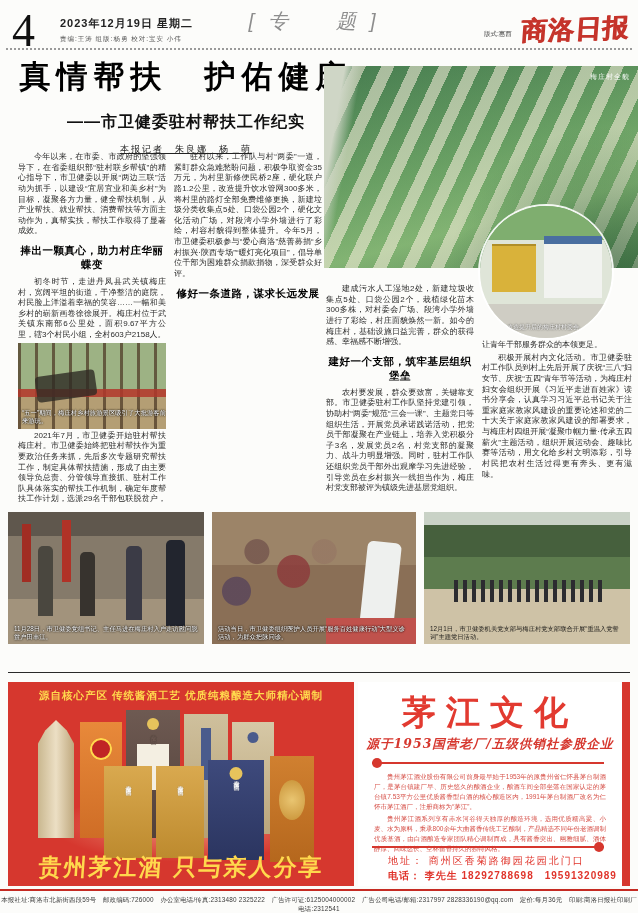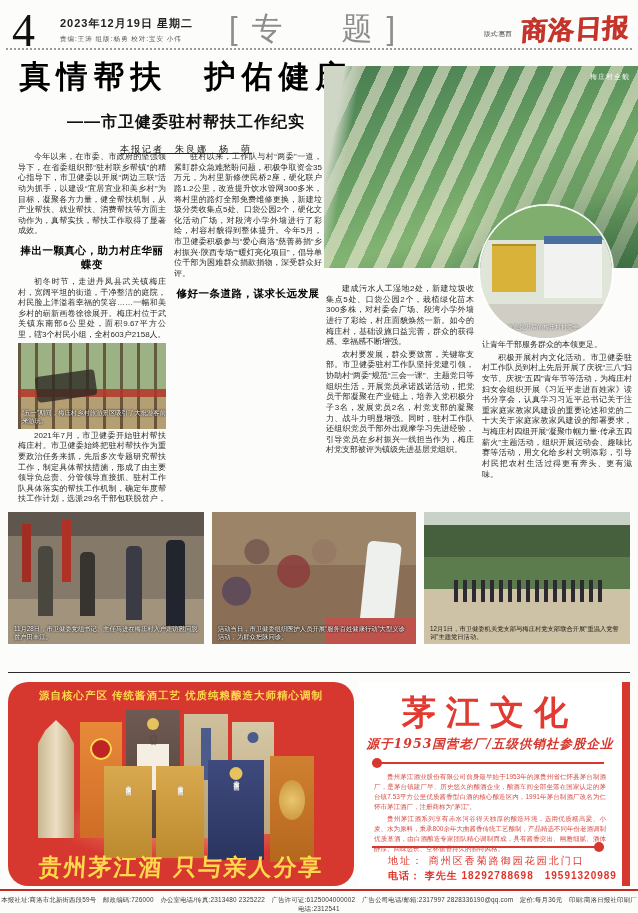--- a/index.html
+++ b/index.html
@@ -5,21 +5,21 @@
   html,body{margin:0;padding:0;background:#ffffff;}
   .page{position:relative;width:638px;height:913px;background:#fcfcfa;
         font-family:"Liberation Sans",sans-serif;overflow:hidden;color:#2b2b2b;}
   
   .pagenum{position:absolute;left:12px;top:4px;font-family:"Liberation Serif",serif;
            font-size:46px;font-weight:400;color:#111;}
   .dateblock{position:absolute;left:60px;top:16px;}
   .date{font-size:11px;font-weight:bold;color:#222;letter-spacing:1px;}
   .credits{font-size:6.5px;color:#555;margin-top:4px;letter-spacing:1px;}
   .section{position:absolute;left:50%;top:8px;transform:translateX(-50%);
-           font-size:31px;color:#8d8d8d;letter-spacing:14px;font-weight:400;white-space:nowrap;}
+           font-size:20px;color:#8d8d8d;letter-spacing:14px;font-weight:400;white-space:nowrap;font-style:italic;}
   .layoutcredit{position:absolute;left:484px;top:30px;font-size:6.5px;color:#555;}
   .masthead{position:absolute;right:8px;top:12px;width:110px;text-align:center;
             font-family:"DejaVu Serif",serif;font-size:26px;font-weight:900;color:#c5342b;
             transform:skewX(-6deg) rotate(-2deg);letter-spacing:1px;text-shadow:1px 0 0 #c5342b;}
   .toprule{position:absolute;left:6px;top:48px;width:626px;border-top:2px dotted #9a9a9a;}
   
   .headline{position:absolute;left:12px;top:56px;width:348px;text-align:center;}
   .title{font-size:31px;font-weight:900;color:#000;letter-spacing:6px;white-space:nowrap;}
   .subtitle{font-size:16px;font-weight:bold;color:#111;margin-top:14px;letter-spacing:1px;}
   .byline{font-size:9px;color:#222;margin-top:10px;letter-spacing:2px;text-decoration:underline;}
@@ -82,21 +82,21 @@
   .p2 .table{position:absolute;right:0;bottom:0;width:90px;height:26px;background:#c0524c;}
   .p3{left:424px;width:206px;
       background:linear-gradient(180deg,#c9d2c6 0 10%,#46603d 10% 34%,#5d7c4e 34% 58%,#cec2a6 58% 100%);}
   .p3 .crowd{position:absolute;left:30px;top:68px;width:150px;height:22px;
              background:repeating-linear-gradient(90deg,#2c2c30 0 4px, transparent 4px 9px);}
   .stripcap{position:absolute;left:6px;right:6px;bottom:3px;font-size:6.3px;line-height:1.3;color:#fff;
             text-shadow:0 0 2px #000,0 0 2px #000;}
   .stripcap.dark{color:#22201d;text-shadow:none;}
   .midrule{position:absolute;left:8px;top:672px;width:622px;height:1px;background:#2a2a2a;}
   
-  .ad-left{position:absolute;left:8px;top:682px;width:346px;height:204px;background:#d6372e;overflow:hidden;border-radius:20px;}
+  .ad-left{position:absolute;left:8px;top:682px;width:346px;height:204px;background:#d6372e;overflow:hidden;}
   .ad-slogan-top{position:absolute;left:0;right:0;top:7px;text-align:center;color:#ffd94d;
                  font-size:10.5px;font-weight:bold;letter-spacing:1px;}
   .glow{position:absolute;left:45px;top:110px;width:260px;height:70px;
         background:radial-gradient(ellipse at center, rgba(255,225,185,.5), transparent 70%);}
   .prod{position:absolute;}
   .plabel{position:absolute;left:50%;top:16%;transform:translateX(-50%);writing-mode:vertical-rl;
           font-size:6px;color:#fff;letter-spacing:1px;text-shadow:0 0 1px #0006;}
   .b-wrap{left:30px;top:38px;width:36px;height:118px;
           background:linear-gradient(90deg,#c9b78f,#ecdfc4 50%,#bfa87e);
           clip-path:polygon(50% 0,80% 9%,100% 20%,100% 100%,0 100%,0 20%,20% 9%);}
@@ -188,20 +188,21 @@
     <p>2021年7月，市卫健委开始驻村帮扶梅庄村。市卫健委始终把驻村帮扶作为重要政治任务来抓，先后多次专题研究帮扶工作，制定具体帮扶措施，形成了由主要领导负总责、分管领导直接抓、驻村工作队具体落实的帮扶工作机制，确定年度帮扶工作计划，选派29名干部包联脱贫户，选优配强驻村第一书记和工作队员，扎实开展结对帮扶工作，不断提升驻村帮扶水平。</p>
   </div>
 
   <div class="col col2">
     <p>驻村以来，工作队与村“两委”一道，紧盯群众急难愁盼问题，积极争取资金35万元，为村里新修便民桥2座，硬化联户路1.2公里，改造提升饮水管网300多米，将村里的路灯全部免费维修更换，新建垃圾分类收集点5处、口袋公园2个，硬化文化活动广场，对段湾小学外墙进行了彩绘，村容村貌得到整体提升。今年5月，市卫健委积极参与“爱心商洛”慈善募捐“乡村振兴·陕西专场”“暖灯亮化项目”，倡导单位干部为困难群众捐款捐物，深受群众好评。</p>
     <div class="subhead">修好一条道路，谋求长远发展</div>
   </div>
 
   <div class="col col3">
     <p>建成污水人工湿地2处，新建垃圾收集点5处、口袋公园2个，栽植绿化苗木300多株，对村委会广场、段湾小学外墙进行了彩绘，村庄面貌焕然一新。如今的梅庄村，基础设施日益完善，群众的获得感、幸福感不断增强。</p>
+    <div class="subhead">建好一个支部，筑牢基层组织堡垒</div>
     <p>农村要发展，群众要致富，关键靠支部。市卫健委驻村工作队坚持党建引领，协助村“两委”规范“三会一课”、主题党日等组织生活，开展党员承诺践诺活动，把党员干部凝聚在产业链上，培养入党积极分子3名，发展党员2名，村党支部的凝聚力、战斗力明显增强。同时，驻村工作队还组织党员干部外出观摩学习先进经验，引导党员在乡村振兴一线担当作为，梅庄村党支部被评为镇级先进基层党组织。</p>
   </div>
 
   <div class="col col4">
     <p style="text-indent:0">让青年干部服务群众的本领更足。</p>
     <p>积极开展村内文化活动。市卫健委驻村工作队员到村上先后开展了庆祝“三八”妇女节、庆祝“五四”青年节等活动，为梅庄村妇女会组织开展《习近平走进百姓家》读书分享会，认真学习习近平总书记关于注重家庭家教家风建设的重要论述和党的二十大关于家庭家教家风建设的部署要求，与梅庄村四组开展“凝聚巾帼力量·传承五四薪火”主题活动，组织开展运动会、趣味比赛等活动，用文化给乡村文明添彩，引导村民把农村生活过得更有奔头、更有滋味。</p>
   </div>
 
   <div class="strip-photo p1">
     <div class="couplet2"></div>

